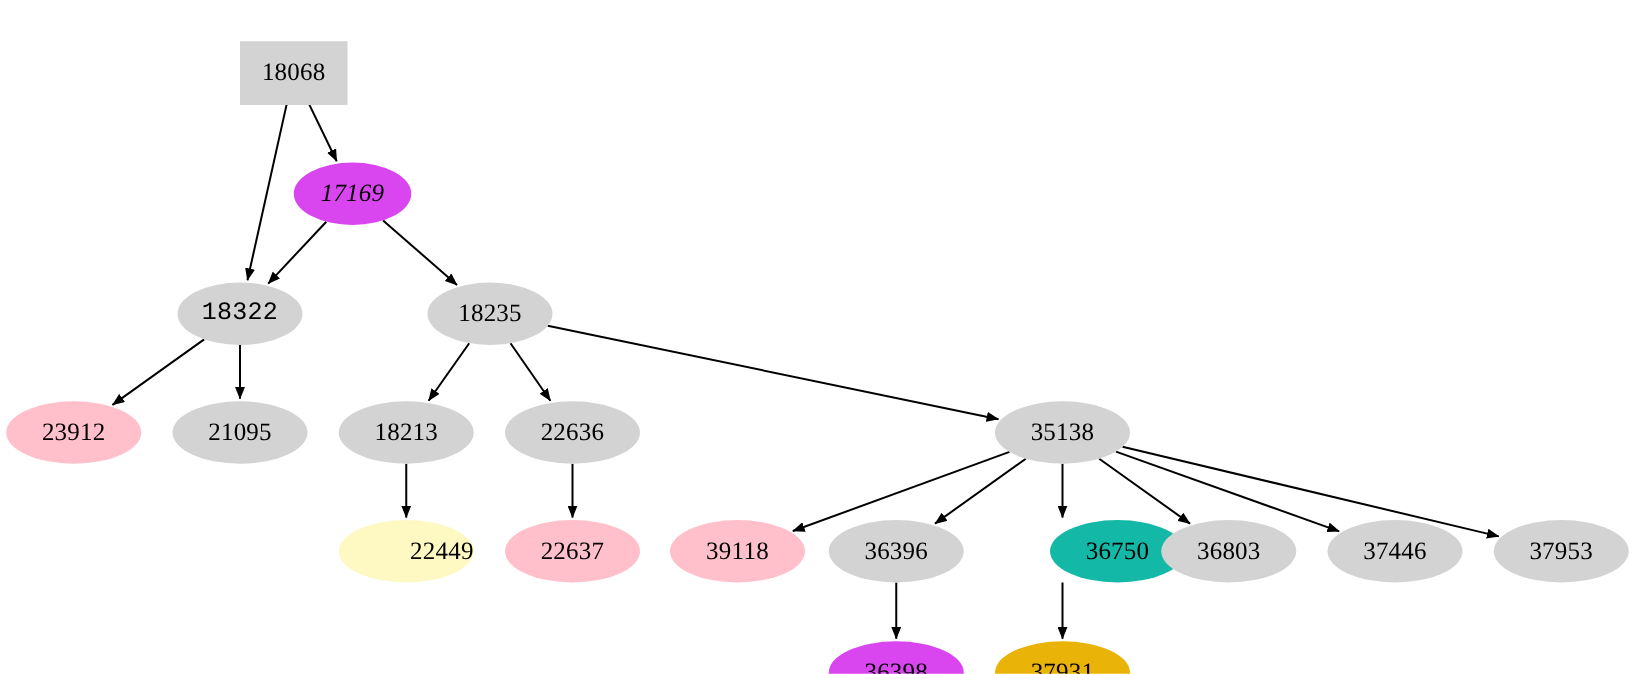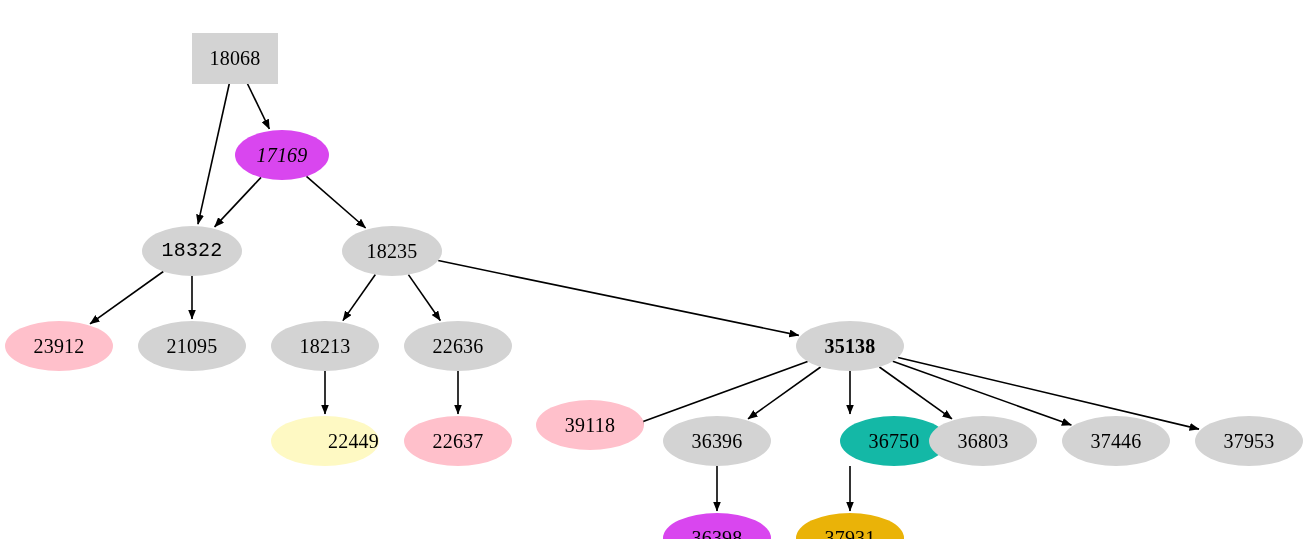--- a/index.html
+++ b/index.html
@@ -97,30 +97,30 @@
       </div>
       <div class="node ellipse" style="left: 138px; top: 291px; width: 108px; height: 50px; background: rgb(211, 211, 211);">
         <span class="node-label">21095</span>
       </div>
       <div class="node ellipse" style="left: 271px; top: 291px; width: 108px; height: 50px; background: rgb(211, 211, 211);">
         <span class="node-label">18213</span>
       </div>
       <div class="node ellipse" style="left: 404px; top: 291px; width: 108px; height: 50px; background: rgb(211, 211, 211);">
         <span class="node-label">22636</span>
       </div>
-      <div class="node ellipse" style="left: 796px; top: 291px; width: 108px; height: 50px; background: rgb(211, 211, 211); font-weight: bold;">
+      <div class="node ellipse" style="left: 796px; top: 291px; width: 108px; height: 50px; background: rgb(211, 211, 211);">
         <span class="node-label">35138</span>
       </div>
       <div class="node ellipse" style="left: 271px; top: 386px; width: 108px; height: 50px; background: #fef9c3; justify-content: flex-end;">
         <span class="node-label">22449</span>
       </div>
       <div class="node ellipse" style="left: 404px; top: 386px; width: 108px; height: 50px; background: rgb(255, 192, 203);">
         <span class="node-label">22637</span>
       </div>
-      <div class="node ellipse" style="left: 536px; top: 370px; width: 108px; height: 50px; background: rgb(255, 192, 203);">
+      <div class="node ellipse" style="left: 536px; top: 386px; width: 108px; height: 50px; background: rgb(255, 192, 203);">
         <span class="node-label">39118</span>
       </div>
       <div class="node ellipse" style="left: 663px; top: 386px; width: 108px; height: 50px; background: rgb(211, 211, 211);">
         <span class="node-label">36396</span>
       </div>
       <div class="node ellipse" style="left: 840px; top: 386px; width: 108px; height: 50px; background: #14b8a6;">
         <span class="node-label">36750</span>
       </div>
       <div class="node ellipse" style="left: 929px; top: 386px; width: 108px; height: 50px; background: rgb(211, 211, 211);">
         <span class="node-label">36803</span>

